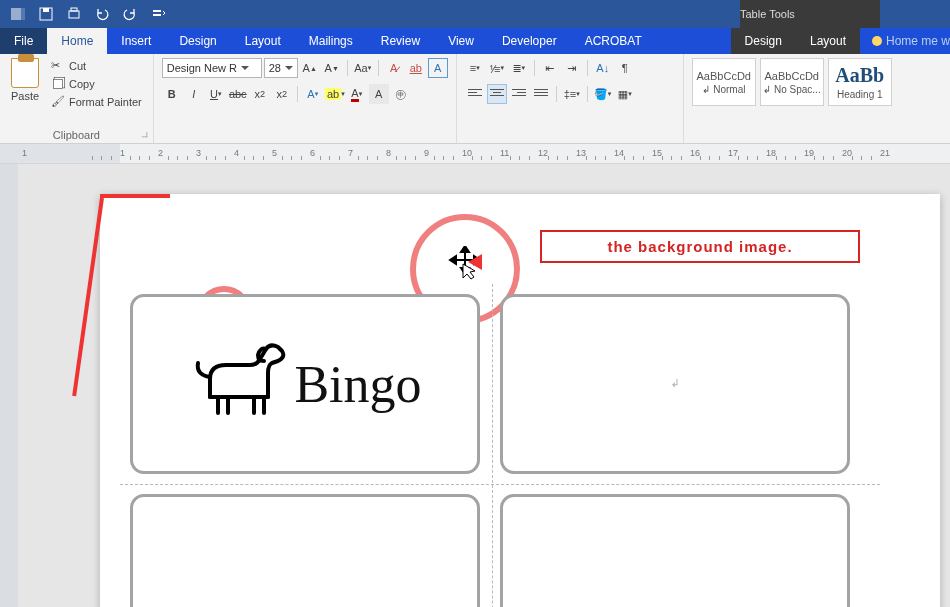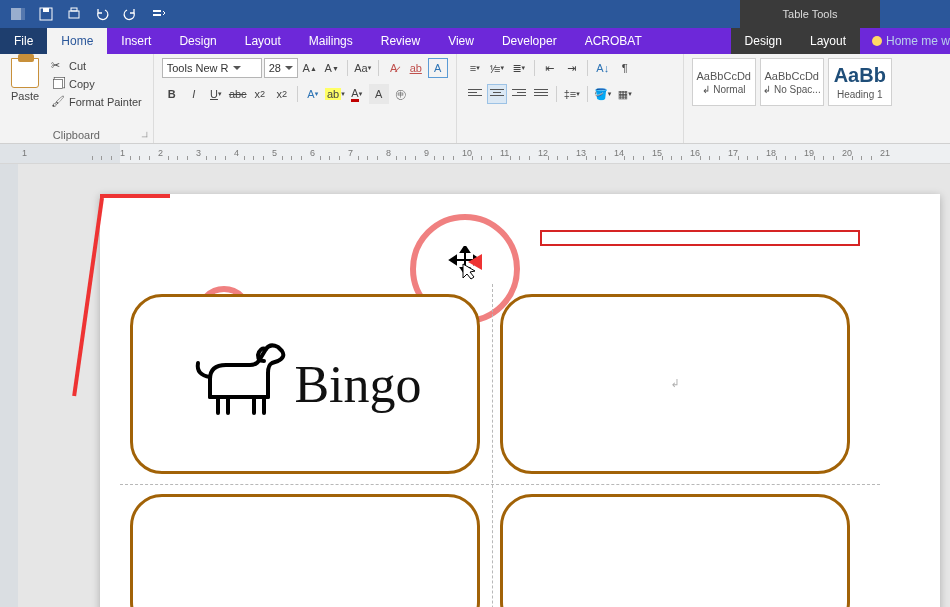--- a/index.html
+++ b/index.html
@@ -27,26 +27,26 @@
     width: 24px; height: 22px;
     display: flex; align-items: center; justify-content: center;
     color: white;
   }
   .title-center {
     position: absolute; left: 0; right: 0; text-align: center;
     color: #cde0f5; font-size: 12px; pointer-events: none;
   }
   .tabletools {
     position: absolute; right: 70px; top: 0; height: 28px;
-    background: #3a3a3a; width: 140px; text-align: center;
+    background: #3a3a3a; width: 140px; text-align: left;
     color: #dcdcdc; font-size: 11px; line-height: 28px; margin-left: 12px;
   }
   
   .menutabs {
-    background: #6d28d9;
+    background: #1d4ed8;
     height: 26px;
     display: flex;
     align-items: stretch;
     color: white;
     font-size: 12px;
   }
   .menutabs .tab {
     padding: 0 14px;
     display: flex; align-items: center;
     cursor: pointer;
@@ -102,21 +102,21 @@
   .fontrow2{display:flex;align-items:center;gap:2px;}
   .sep{width:1px;height:16px;background:#cfcfcf;margin:0 3px;}
   
   .parabody{display:flex;flex-direction:column;gap:6px;min-width:210px;}
   .pararow{display:flex;align-items:center;gap:2px;}
   .align-icon{width:14px;height:10px;display:flex;flex-direction:column;gap:2px;}
   .align-icon span{height:1px;background:#555;}
   
   .stylesbody{display:flex;gap:4px;align-items:flex-start;}
   .stylecard{width:64px;height:48px;border:1px solid #d0d0d0;background:#fff;display:flex;flex-direction:column;align-items:center;justify-content:center;padding:2px;}
-  .stylecard.big .prev{font-size:20px;font-weight:bold;color:#1f4e79;}
+  .stylecard.big .prev{font-size:20px;font-weight:bold;color:#1f4e79;font-family:Liberation Serif, serif;}
   .stylecard .prev{font-size:11px;color:#555;}
   .stylecard .lbl{font-size:10px;color:#555;margin-top:2px;}
   
   .ruler{
     height:20px;background:#eef0f2;border-bottom:1px solid #d6d6d6;
     position:relative;padding-left:100px;overflow:hidden;color:#777;font-size:9px;
   }
   .ruler .shade{position:absolute;left:0;top:0;width:120px;height:100%;background:#dfe3e7;}
   .ticks{position:absolute;left:100px;right:0;top:0;height:100%;}
   
@@ -125,21 +125,21 @@
     height: calc(607px - 28px - 26px - 90px - 20px);
     overflow:hidden;
   }
   .left-gutter{position:absolute;left:0;top:0;width:18px;height:100%;background:#dadee2;}
   .page{
     position:absolute;left:100px;top:30px;width:840px;height:500px;background:#fff;
     box-shadow:0 2px 8px rgba(0,0,0,0.25);
   }
   
   .card{
-    position:absolute;border:3px solid #a16207;border-radius:32px;background:#fff;
+    position:absolute;border:3px solid #a3a3a3;border-radius:14px;background:#fff;
   }
   .card1{left:30px;top:100px;width:350px;height:180px;display:flex;align-items:center;justify-content:center;}
   .card2{left:400px;top:100px;width:350px;height:180px;}
   .card3{left:30px;top:300px;width:350px;height:140px;}
   .card4{left:400px;top:300px;width:350px;height:140px;}
   .gridline-v{position:absolute;top:90px;bottom:0;left:392px;width:0;border-left:1px dashed #b8b8b8;}
   .gridline-h{position:absolute;left:20px;right:60px;top:290px;height:0;border-top:1px dashed #b8b8b8;}
   .bingo{font-family:"Times New Roman",serif;font-size:52px;color:#111;display:flex;align-items:center;gap:6px;}
   
   .paramark{color:#b0b0b0;font-size:11px;text-align:center;margin-top:80px;}
@@ -259,21 +259,21 @@
             <span>Format Painter</span>
           </div>
       </div>
     </div>
     <div class="group-label">Clipboard</div>
   </div>
 
   <div class="group" style="min-width:300px">
     <div class="fontbody">
       <div class="fontrow1">
-        <div class="combo drop" style="width:100px">Tools New R</div>
+        <div class="combo drop" style="width:100px">Design New R</div>
         <div class="combo drop" style="width:34px">28</div>
         <div class="sq" title="Grow Font">A<sup style="font-size:7px">▲</sup></div>
         <div class="sq">A<sup style="font-size:7px">▼</sup></div>
         <div class="sep"></div>
         <div class="sq">Aa<span style="font-size:7px">▾</span></div>
         <div class="sep"></div>
         <div class="sq" style="color:#c0504d">A̷</div>
         <div class="sq" style="color:#c0504d">
             <span style="text-decoration:underline">ab</span>
           </div>
@@ -489,20 +489,21 @@
           <polygon points="2,14 8,10 8,18"></polygon>
           <polygon points="32,14 26,10 26,18"></polygon>
         </g>
         <polygon points="15,18 15,32 19,28 23,33 26,31 22,26 27,25" fill="#fff" stroke="#000" stroke-width="1"></polygon>
       </svg>
     </div>
 
     <div class="tinycross"></div>
 
     <div class="callout top">
+      <div>the background image.</div>
     </div>
     <div class="arr1"></div>
     <div class="arrow-head arr1h"></div>
 
     <div class="callout bot">
       <div>DO NOT click on this</div>
       <div>Cross icon.</div>
     </div>
     <div class="arr2"></div>
     <div class="arrow-head arr2h"></div>

